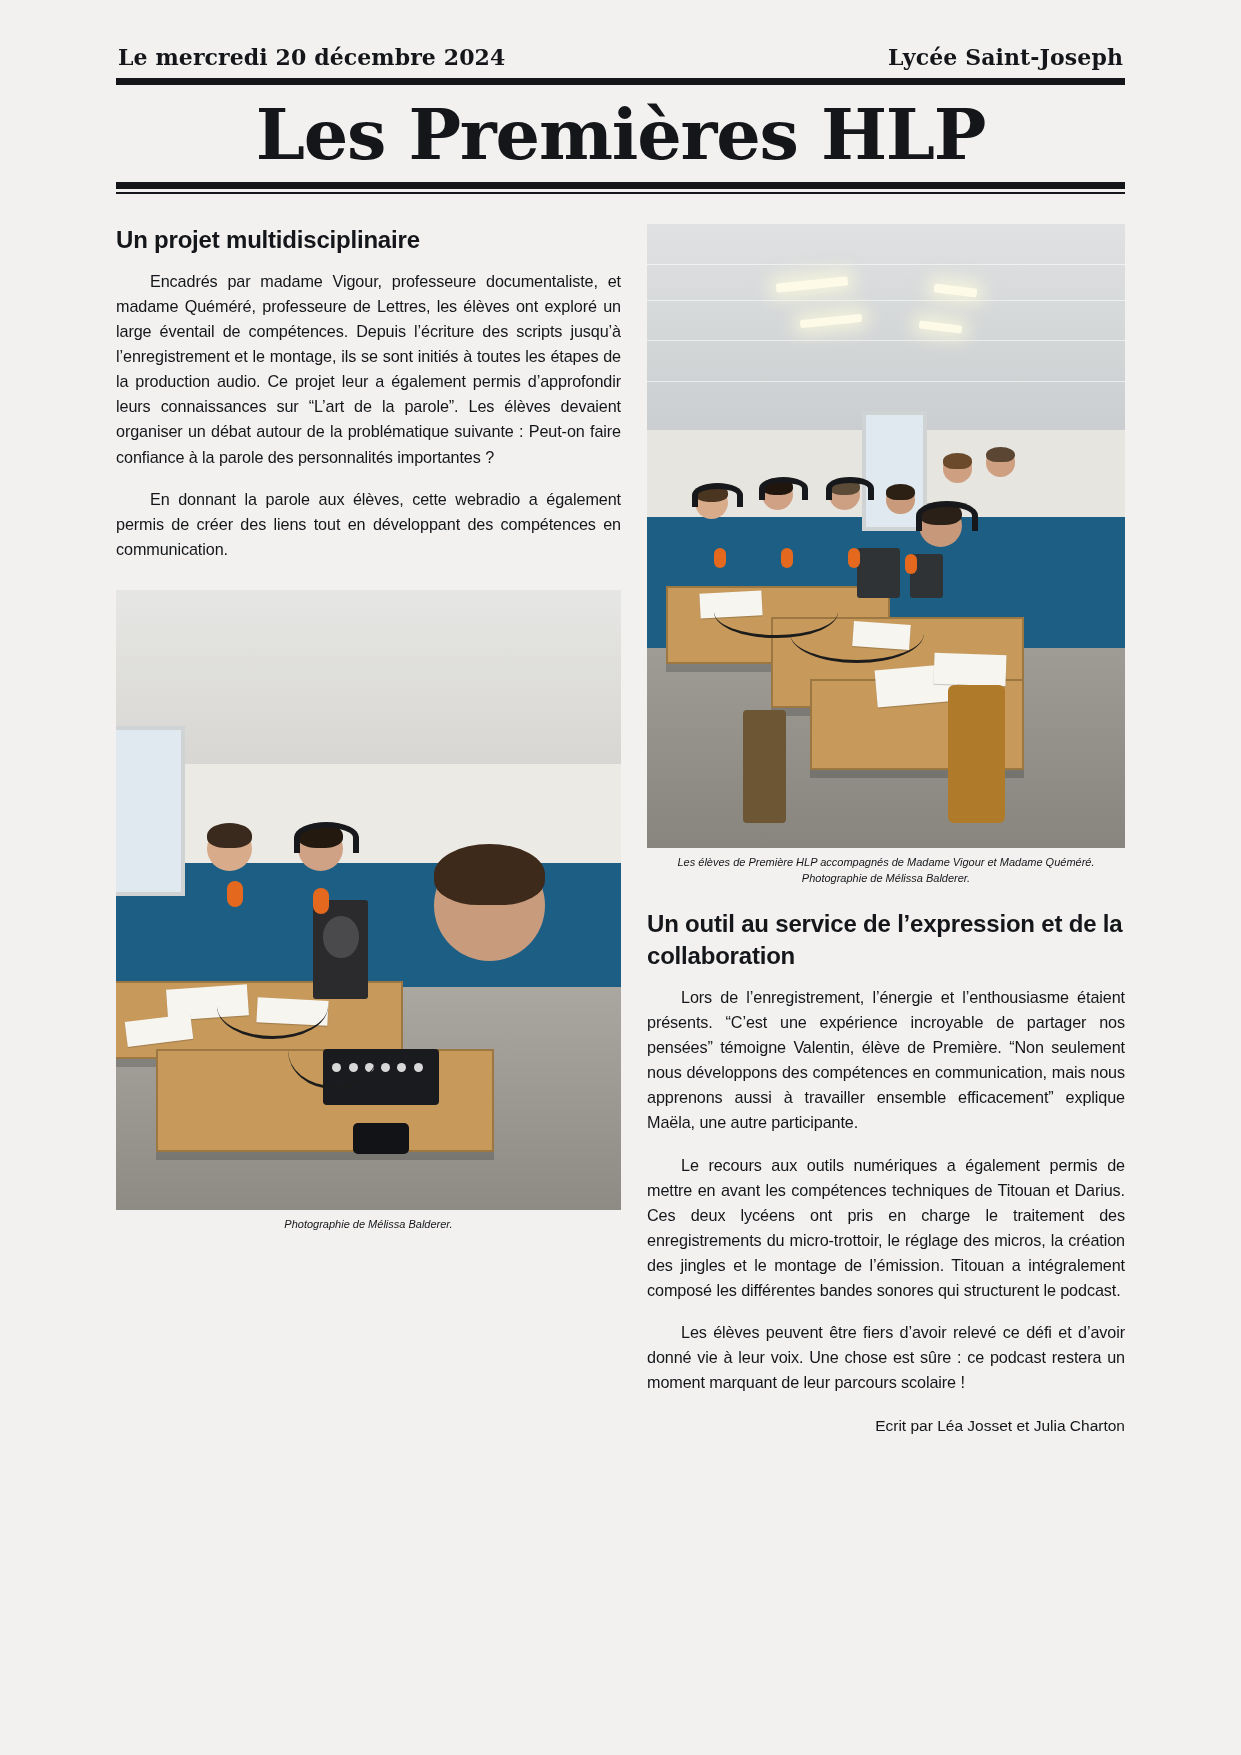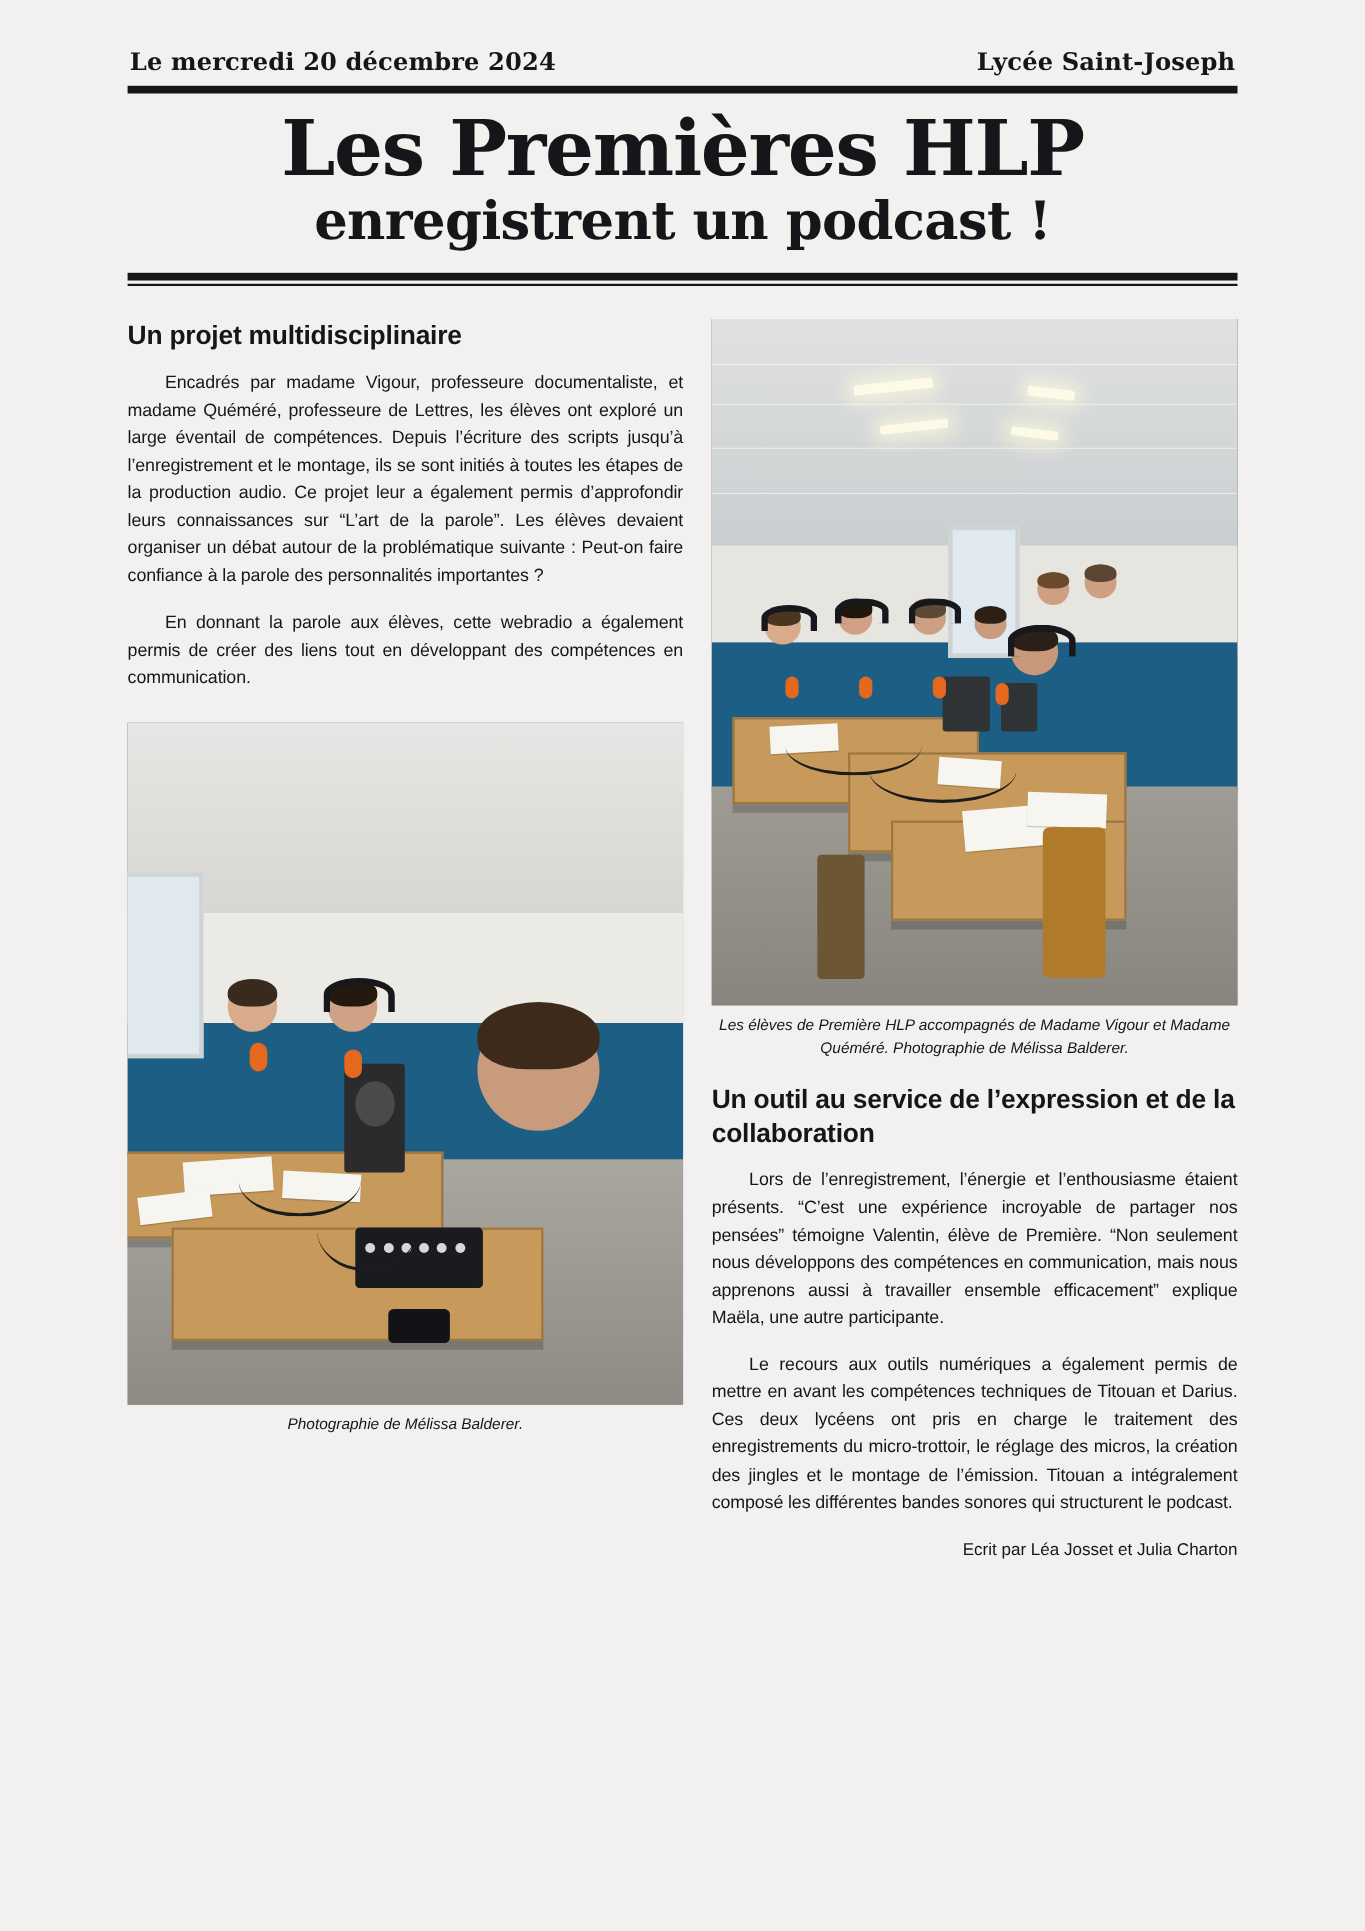--- a/index.html
+++ b/index.html
@@ -99,21 +99,21 @@
   }
   .photo {
     position: relative;
     width: 100%;
     overflow: hidden;
     background: #6e7478;
   }
   .photo-1 { height: 624px; }
   .photo-2 { height: 620px; }
   figcaption {
-    font-size: 14px;
+    font-size: 11px;
     font-style: italic;
     text-align: center;
     line-height: 1.45;
     margin-top: 7px;
     color: #14161a;
   }
 
   
   .scene { position: absolute; inset: 0; }
   .ceiling {
@@ -206,21 +206,20 @@
 
   <header>
     <div class="masthead-top">
       <span>Le mercredi 20 décembre 2024</span>
       <span>Lycée Saint-Joseph</span>
     </div>
     <hr class="rule-thick">
 
     <div class="title-block">
       <h1 class="title-main">Les Premières HLP</h1>
-      <div class="title-sub">enregistrent un podcast !</div>
     </div>
 
     <div class="masthead-bottom-rules">
       <hr class="rule-thick">
       <hr class="rule-thin">
     </div>
   </header>
 
   <main class="content">
 
@@ -376,18 +375,19 @@
             <div style="position:absolute; left:63%; top:74%; width:12%; height:22%; background:#b07a2b; border-radius:6px;"></div>
             <div style="position:absolute; left:20%; top:78%; width:9%; height:18%; background:#6c5634; border-radius:4px;"></div>
           </div>
         </div>
         <figcaption>Les élèves de Première HLP accompagnés de Madame Vigour et Madame Quéméré. Photographie de Mélissa Balderer.</figcaption>
       </figure>
 
       <h2 class="section-title" style="margin-top:22px;">Un outil au service de l’expression et de la collaboration</h2>
       <p class="body-text">Lors de l’enregistrement, l’énergie et l’enthousiasme étaient présents. “C’est une expérience incroyable de partager nos pensées” témoigne Valentin, élève de Première. “Non seulement nous développons des compétences en communication, mais nous apprenons aussi à travailler ensemble efficacement” explique Maëla, une autre participante.</p>
       <p class="body-text">Le recours aux outils numériques a également permis de mettre en avant les compétences techniques de Titouan et Darius. Ces deux lycéens ont pris en charge le traitement des enregistrements du micro-trottoir, le réglage des micros, la création des jingles et le montage de l’émission. Titouan a intégralement composé les différentes bandes sonores qui structurent le podcast.</p>
+      <p class="body-text">Les élèves peuvent être fiers d’avoir relevé ce défi et d’avoir donné vie à leur voix. Une chose est sûre : ce podcast restera un moment marquant de leur parcours scolaire !</p>
 
       <div class="byline">Ecrit par Léa Josset et Julia Charton</div>
     </div>
 
   </main>
 </div>
 
 </body></html>

